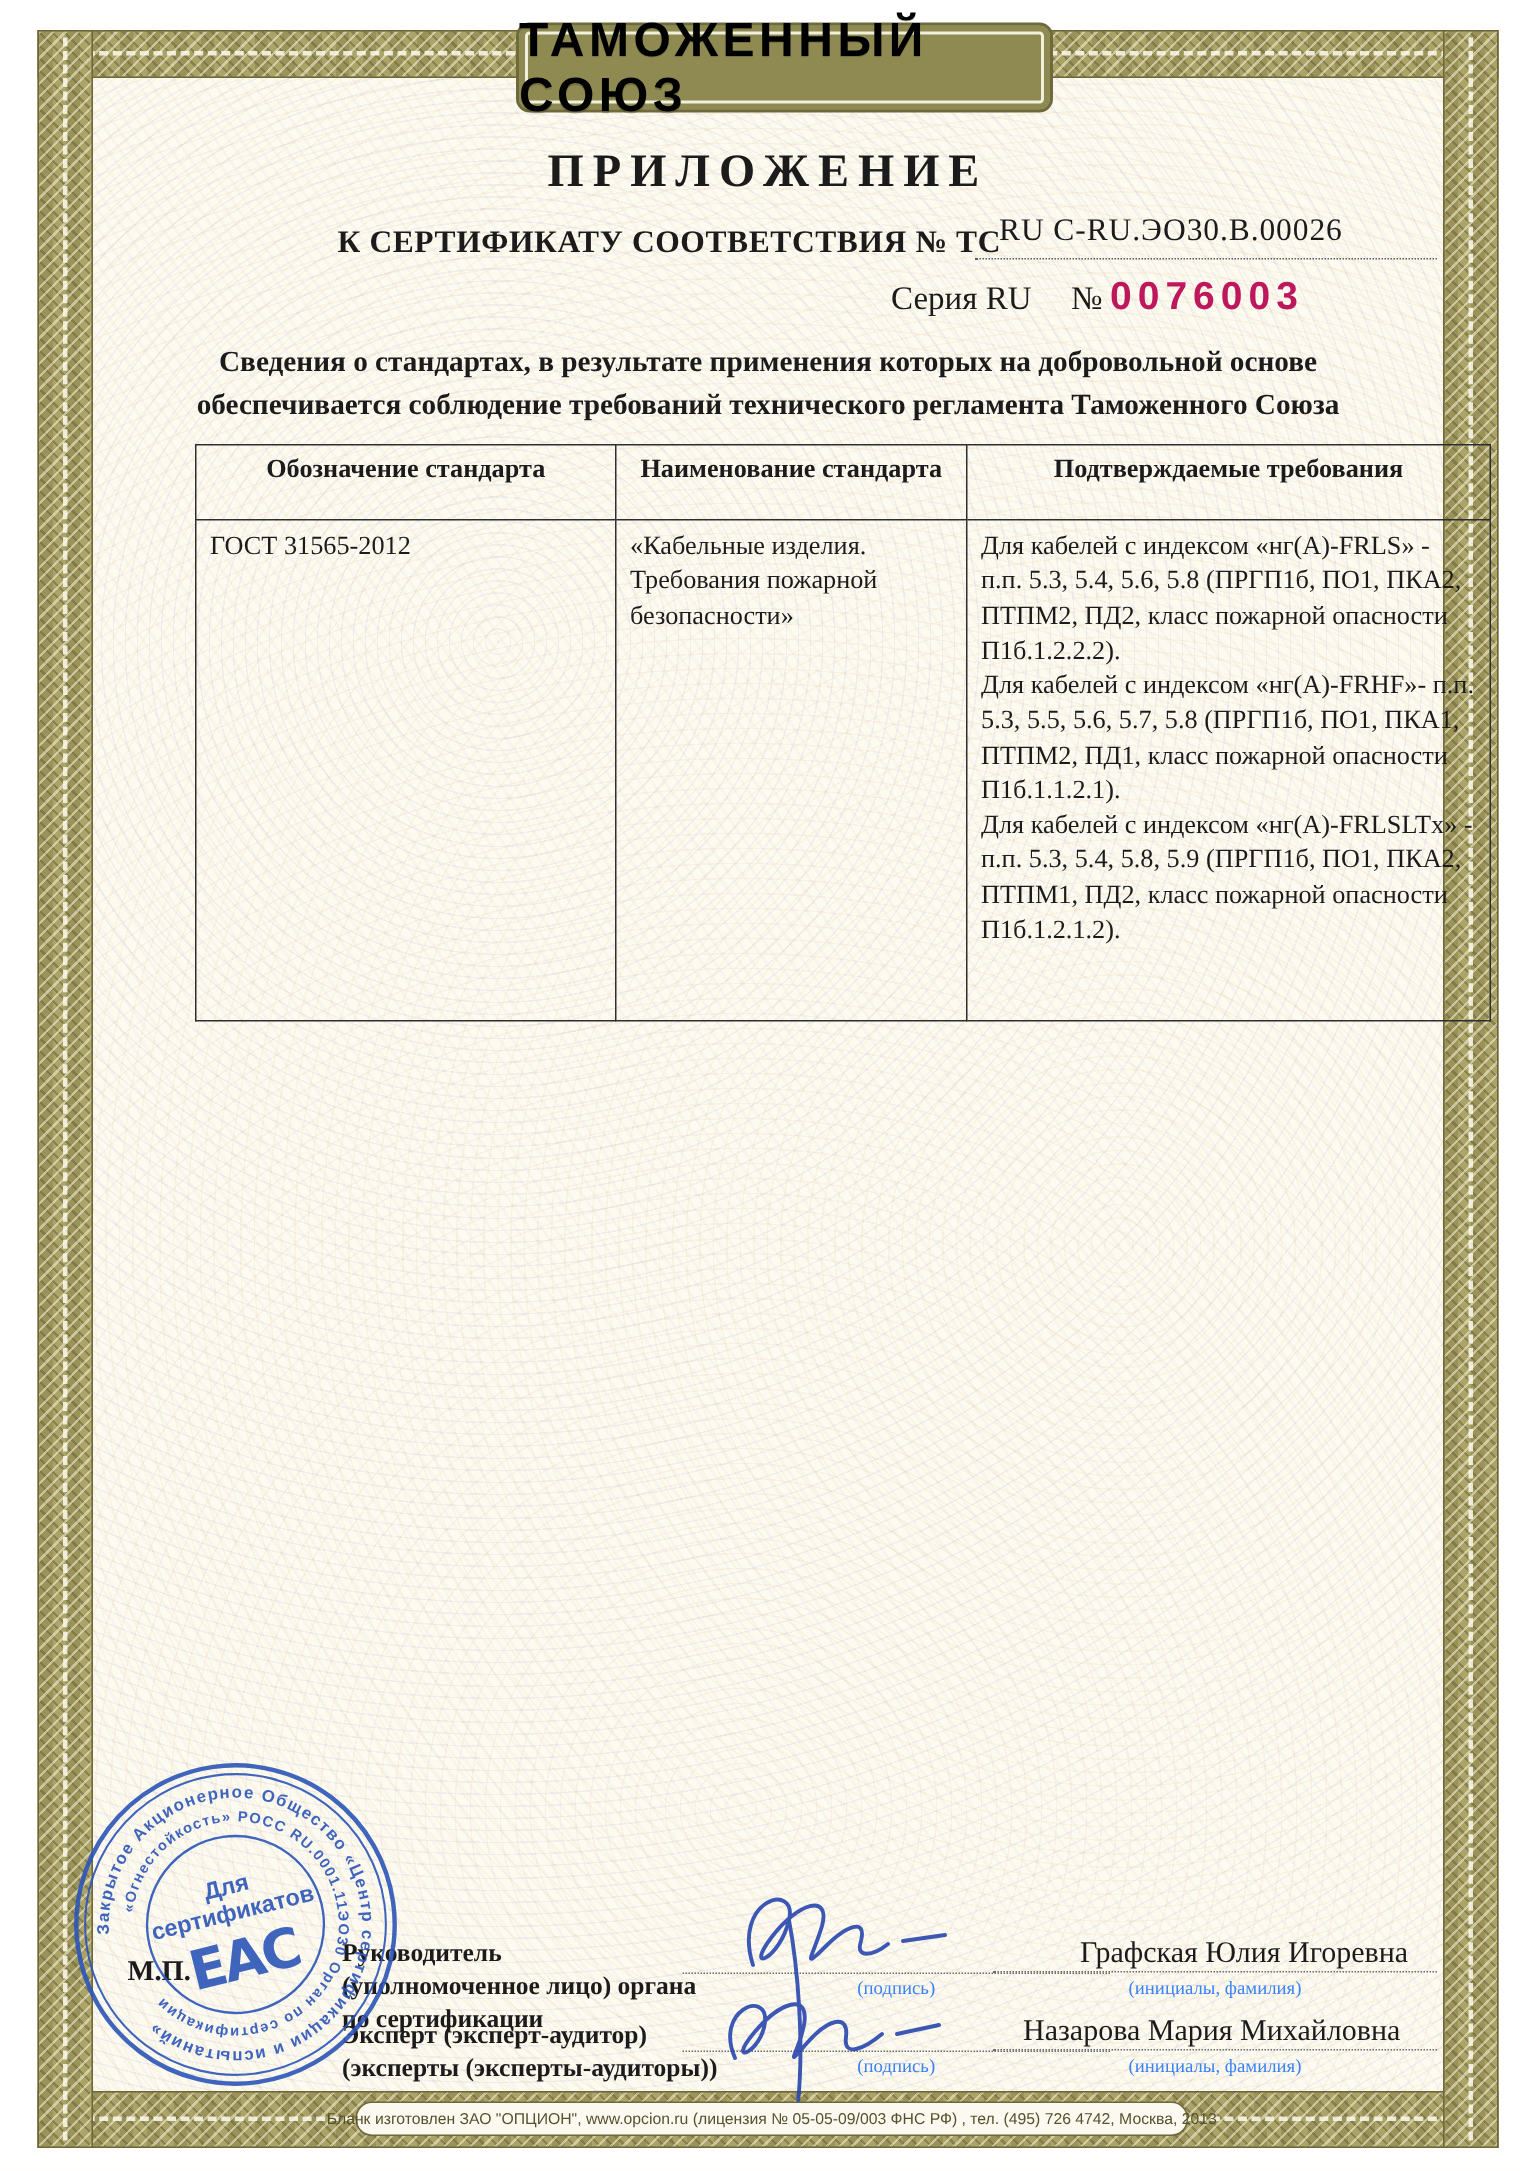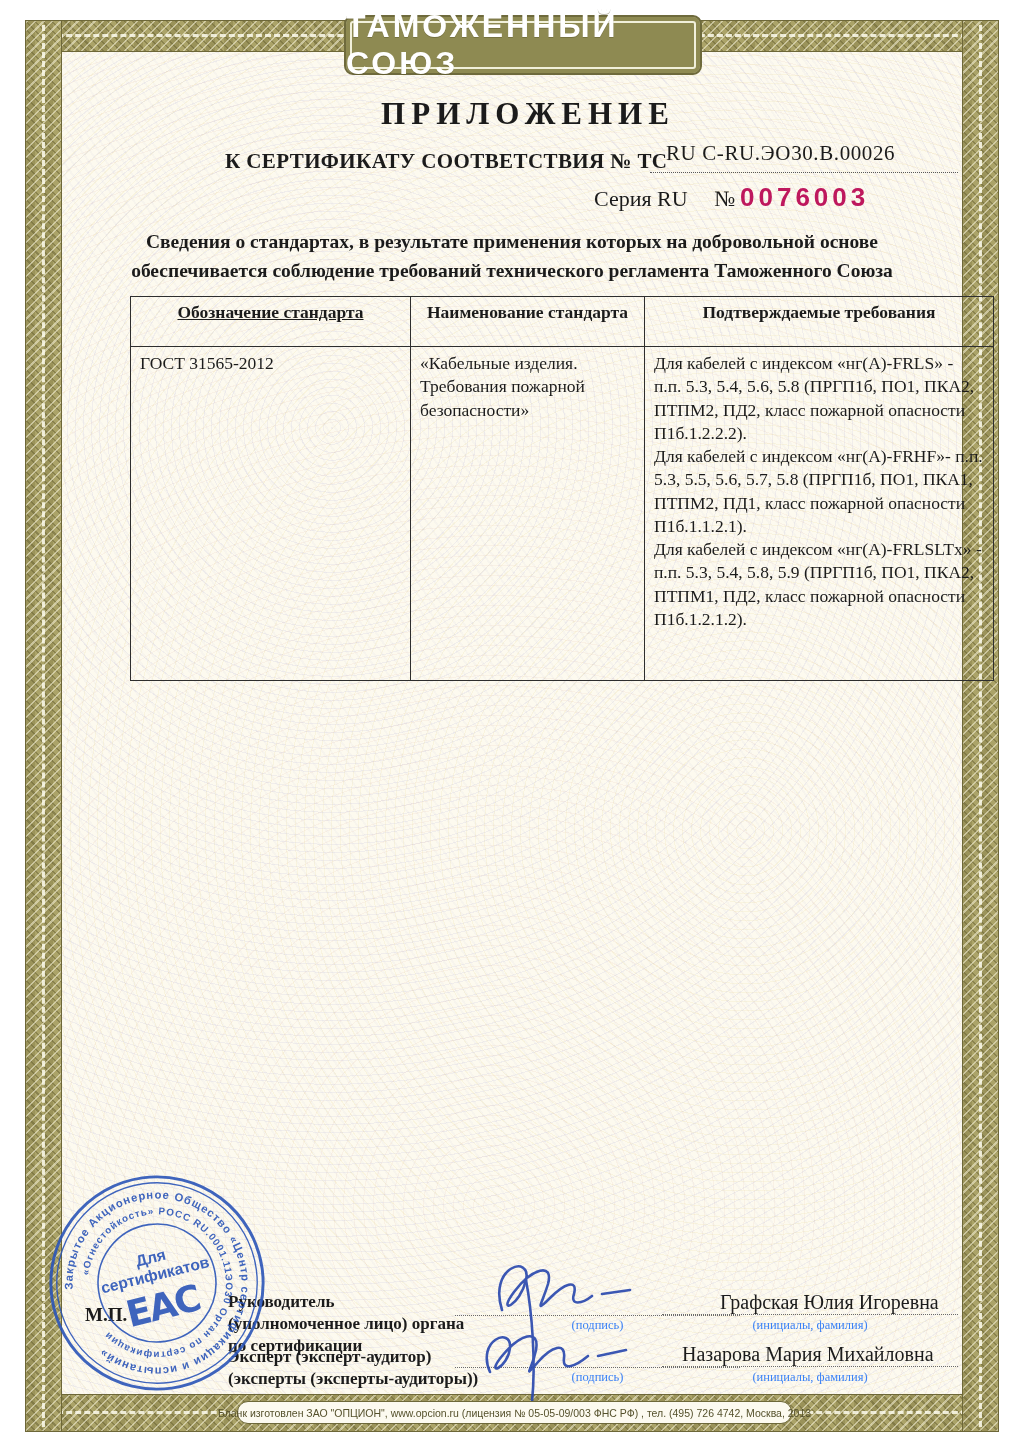--- a/index.html
+++ b/index.html
@@ -25,42 +25,42 @@
     background-image:
       repeating-radial-gradient(circle at 30% 28%, rgba(168,165,214,.14) 0 1px, rgba(0,0,0,0) 1px 8px),
       repeating-radial-gradient(circle at 76% 58%, rgba(229,212,138,.16) 0 1px, rgba(0,0,0,0) 1px 9px),
       repeating-radial-gradient(circle at 48% 86%, rgba(224,176,158,.12) 0 1px, rgba(0,0,0,0) 1px 10px),
       repeating-linear-gradient(55deg, rgba(150,150,200,.05) 0 2px, rgba(0,0,0,0) 2px 7px);}
   
   .banner{position:absolute;left:344px;top:15px;width:354px;height:56px;background:#8e8a52;
     border:2px solid #6e6a3c;border-radius:9px;display:flex;align-items:center;justify-content:center;
     box-shadow:inset 0 0 0 4px #8e8a52, inset 0 0 0 6px rgba(250,248,230,.92);z-index:6;}
   .banner span{font-family:"Liberation Sans",sans-serif;font-weight:bold;font-size:32px;
-    letter-spacing:3px;color:#ffffff;text-shadow:0 1px 0 rgba(80,76,40,.4);}
+    letter-spacing:3px;color:#000000;text-shadow:0 1px 0 rgba(80,76,40,.4);}
   
   .title{position:absolute;left:62px;top:96px;width:900px;text-align:center;
-    font-weight:bold;font-size:31px;letter-spacing:6px;padding-left:16px;}
+    font-weight:bold;font-size:31px;letter-spacing:6px;}
   .cert-label{position:absolute;left:225px;top:149px;font-weight:bold;font-size:21px;letter-spacing:.4px;text-align:center;}
   .cert-number{position:absolute;left:666px;top:141px;font-weight:normal;font-size:21px;letter-spacing:.6px;}
   .cert-underline{position:absolute;left:650px;top:150px;width:308px;height:22px;
     border-bottom:1.5px dotted #5a5a5a;}
   .series-label{position:absolute;left:594px;top:186px;font-size:22px;}
   .number-sign{position:absolute;left:714px;top:186px;font-size:22px;}
   .serial-number{position:absolute;left:740px;top:182px;font-family:Liberation Sans, sans-serif;
     font-weight:bold;font-size:26px;letter-spacing:4px;color:#be185d;}
   .intro{position:absolute;left:88px;top:227px;width:848px;text-align:center;
     font-weight:bold;font-size:19.5px;line-height:29px;}
   
   table.standards{position:absolute;left:130px;top:296px;width:824px;border-collapse:collapse;
     font-size:17.5px;line-height:1.33;table-layout:fixed;}
   table.standards th, table.standards td{border:1.6px solid #2e2e2e;vertical-align:top;
     background:rgba(255,255,255,.0);}
   table.standards th{font-weight:bold;text-align:center;padding:4px 6px;height:41px;vertical-align:top;}
   table.standards td{padding:5px 9px 6px 9px;}
-  .col1{width:267px;text-decoration:underline;} .col2{width:221px;} .col3{width:336px;}
+  .col1{width:267px;} .col2{width:221px;} .col3{width:336px;}
   tr.row-1 td{height:92px;}
   tr.row-2 td{height:322px;}
   td .req-par{margin:0;}
   
   .mp-label{position:absolute;left:85px;top:1304px;font-weight:bold;font-size:19px;z-index:3;}
   .stamp{position:absolute;left:44px;top:1170px;width:226px;height:226px;z-index:4;opacity:.9;
     transform:rotate(-8deg);}
   .sig-label{position:absolute;font-weight:bold;font-size:17px;line-height:22px;}
   .sig-label.l1{left:228px;top:1291px;width:240px;}
   .sig-label.l2{left:228px;top:1346px;width:252px;}

